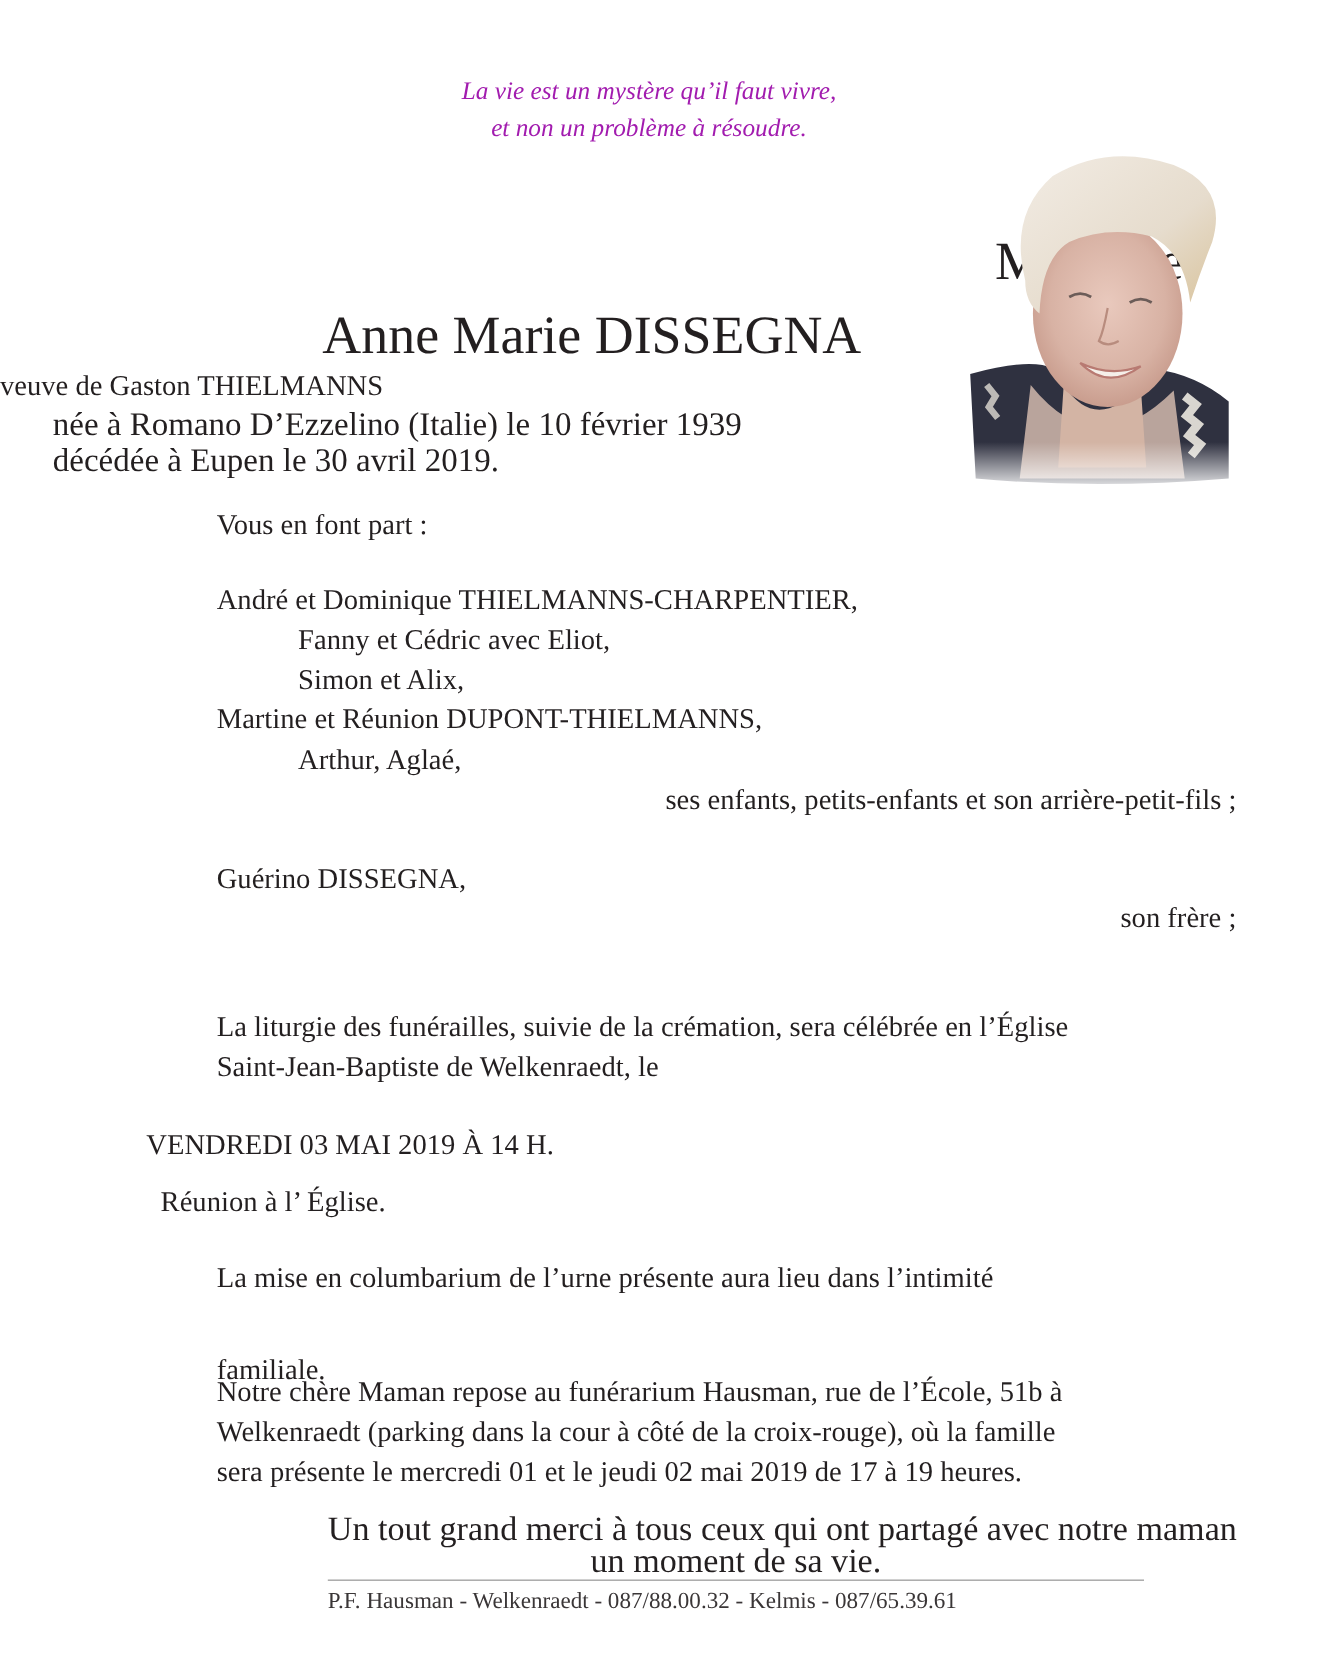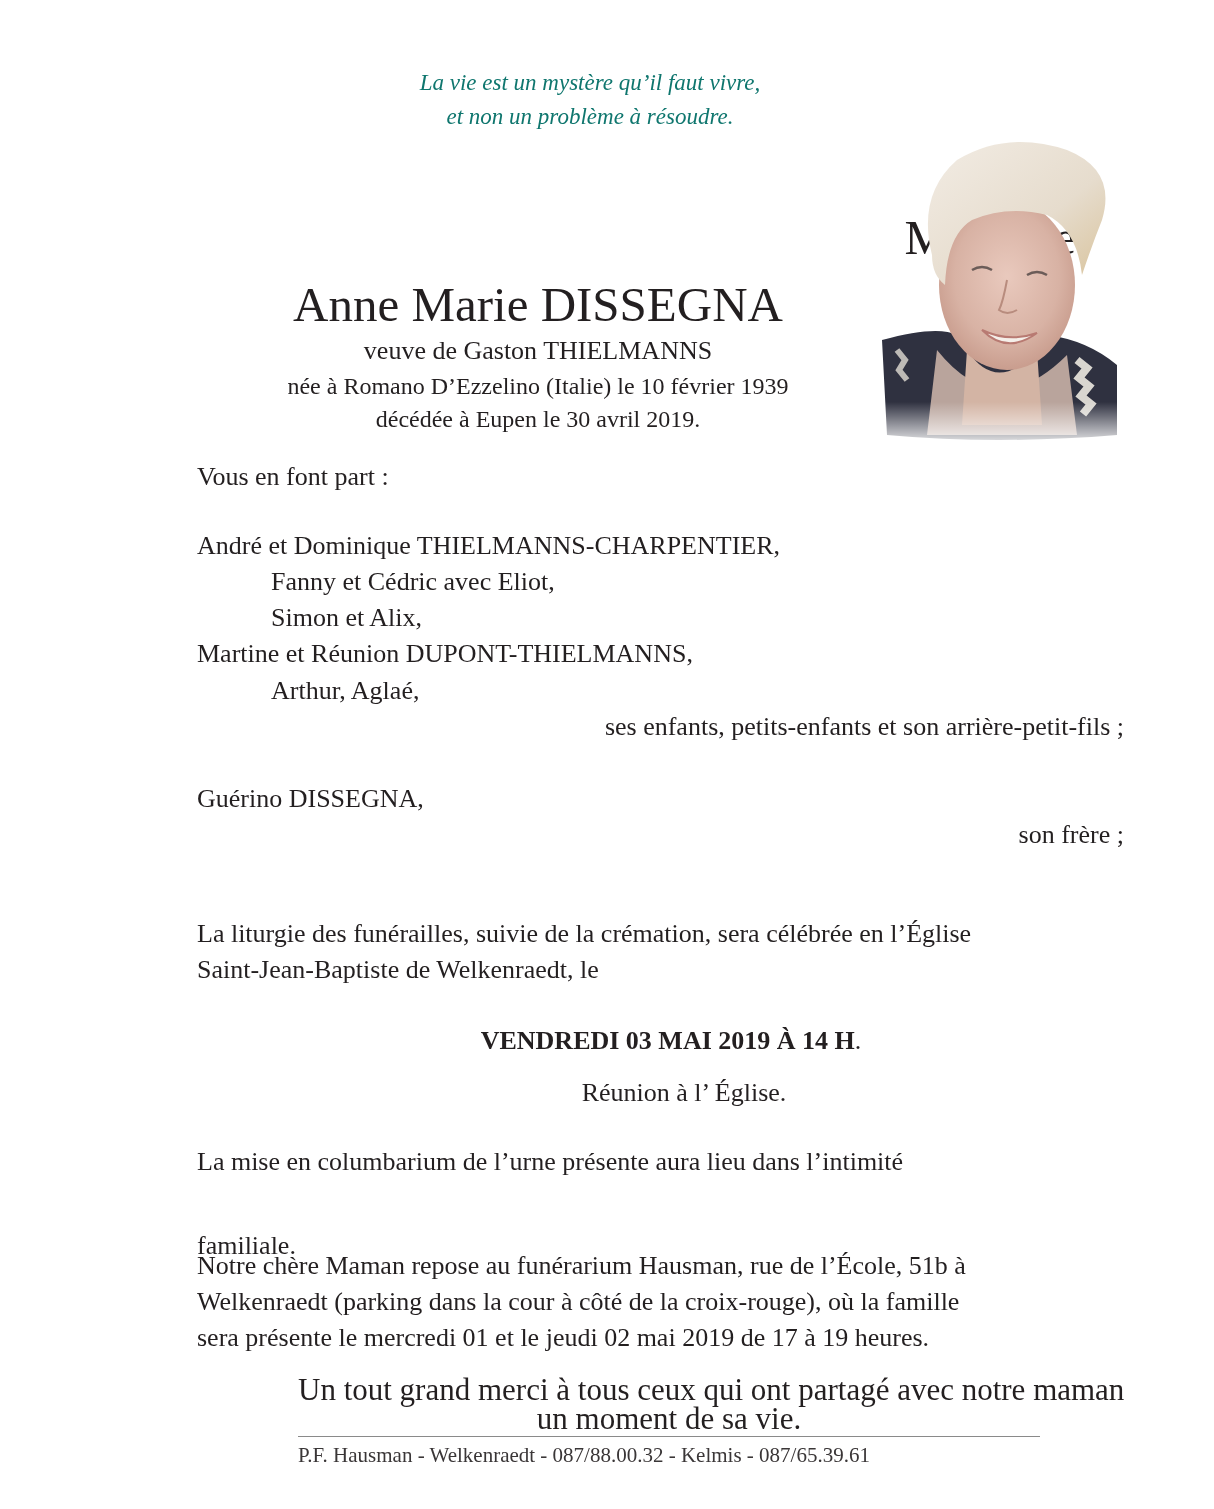--- a/index.html
+++ b/index.html
@@ -12,37 +12,37 @@
       height: 1509px;
       position: relative;
       overflow: hidden;
       font-family: "Liberation Serif", "DejaVu Serif", serif;
       color: #231f20;
     }
     .abs { position: absolute; white-space: nowrap; }
     .quote {
       left: 0; width: 1180px; text-align: center;
       font-style: italic; font-size: 23px; line-height: 33px;
-      color: #0f766e;
+      color: #a21caf;
     }
     .madame { left: 0; width: 1076px; text-align: center; font-size: 49px; line-height: 56px; }
     .fullname { left: 0; width: 1076px; text-align: center; font-size: 49px; line-height: 56px; }
-    .center-line { left: 0; width: 1076px; text-align: center; }
+    .center-line { left: 0; width: 1076px; }
     .widow { font-size: 26px; line-height: 30px; }
-    .birth, .death { font-size: 24px; line-height: 30px; }
+    .birth, .death { font-size: 30px; line-height: 30px; padding-left: 48px; }
     .body-text { font-size: 26px; line-height: 33px; }
     .left { left: 197px; }
     .indent { left: 271px; }
     .right-align { right: 90px; text-align: right; }
     .photo {
       position: absolute;
       left: 877px; top: 135px;
       width: 241px; height: 314px;
     }
-    .bold { font-weight: bold; }
+    .bold { font-weight: normal; }
     .separator {
       position: absolute;
       left: 298px; top: 1436px;
       width: 742px; height: 0;
       border-top: 1px solid #8a8a8a;
     }
     .footer {
       left: 298px; width: 742px; text-align: left;
       font-size: 21px; line-height: 24px; color: #3a3637;
     }

